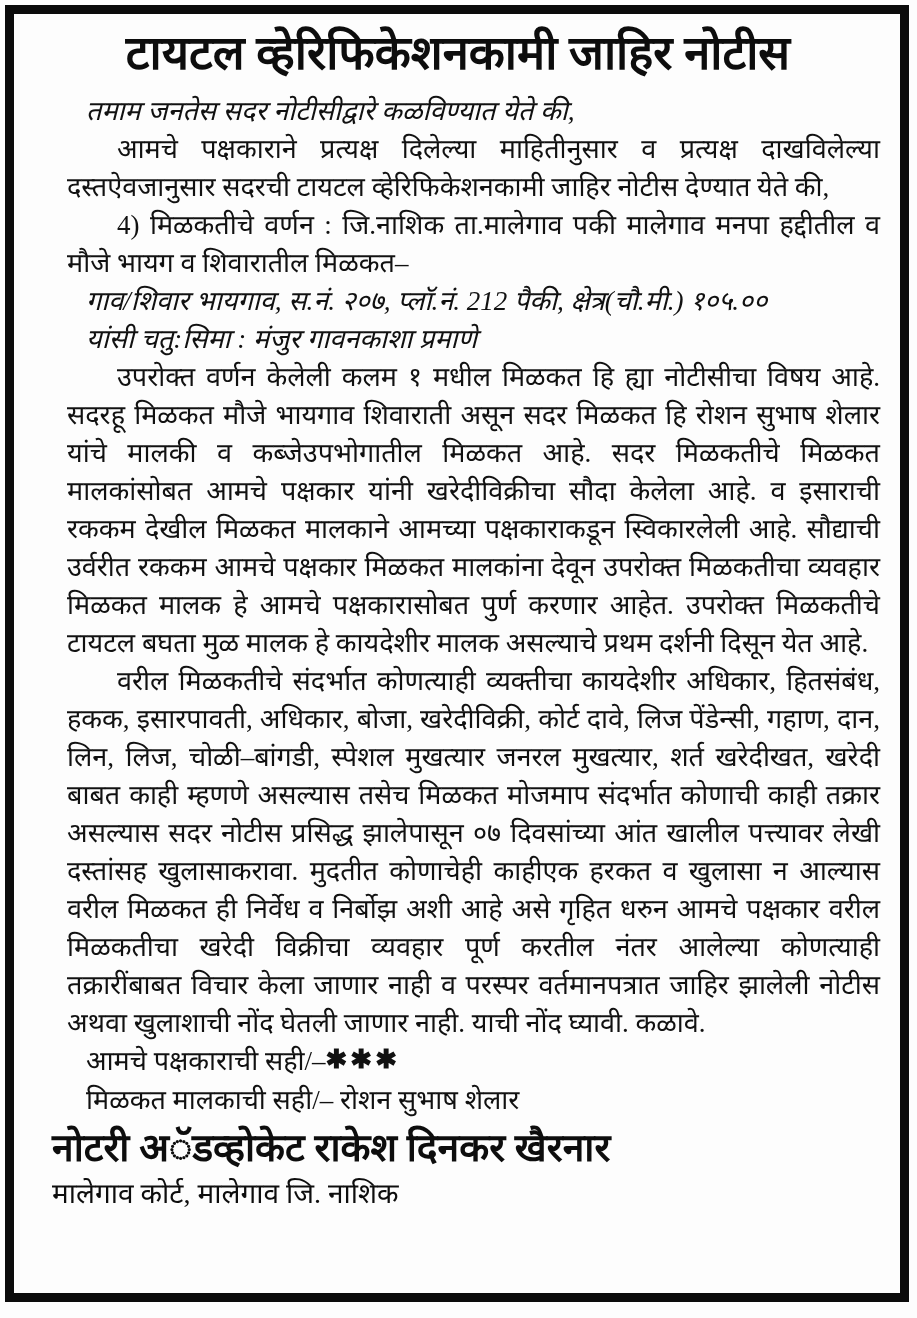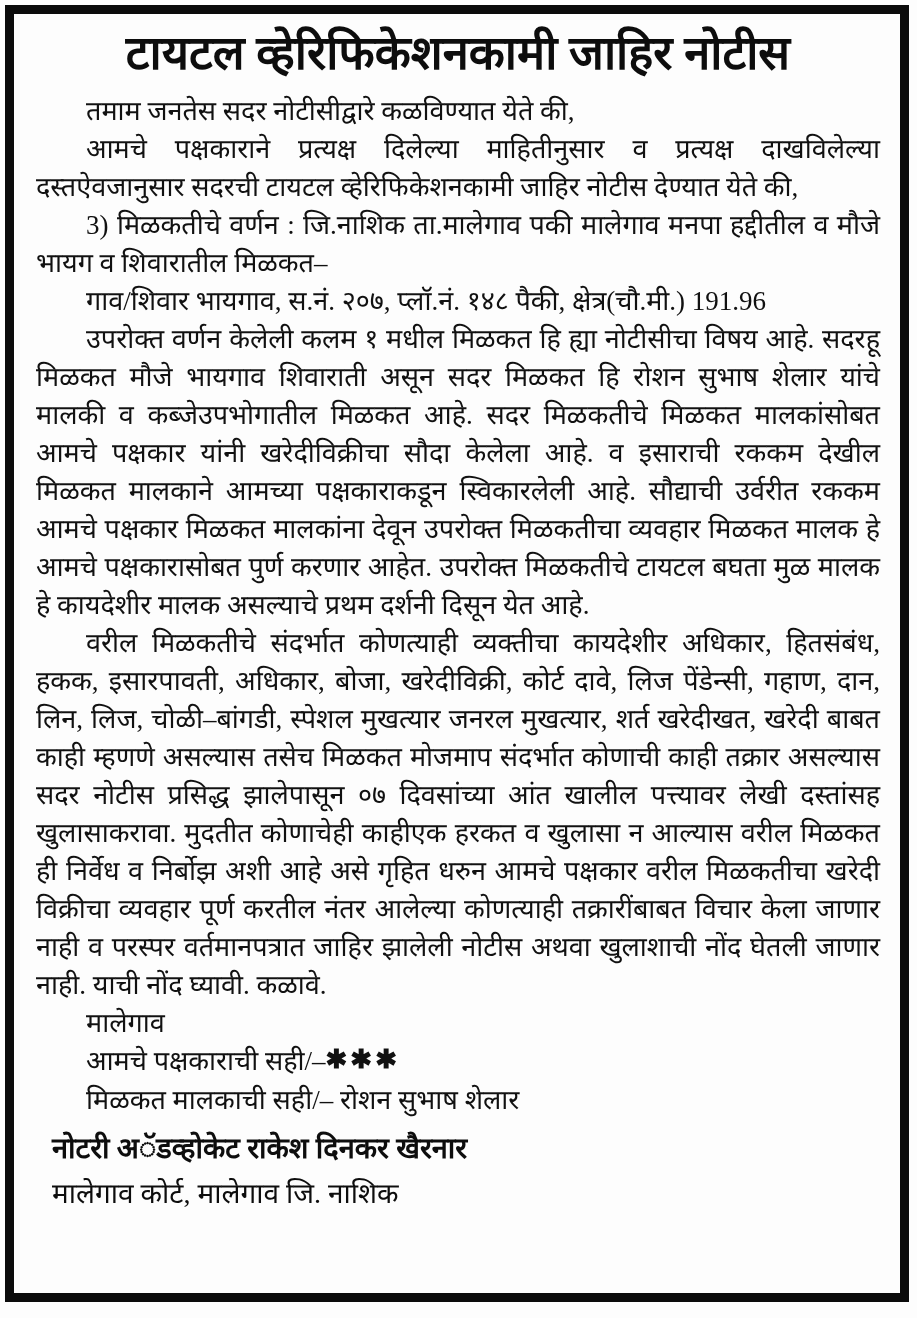--- a/index.html
+++ b/index.html
@@ -33,32 +33,33 @@
     letter-spacing: 0px;
   }
   .line, .para {
     font-size: 27px;
     line-height: 38px;
     color: #111;
   }
   .para {
     text-align: justify;
     text-indent: 50px;
+    margin-left: 31px;
   }
-  .line.indent { padding-left: 50px; }
+  .line.indent { padding-left: 50px; font-style: italic; }
   .sig-row { padding-left: 50px; white-space: nowrap; }
   .stars {
     font-weight: bold;
     font-size: 26px;
     letter-spacing: 3px;
     position: relative;
     top: -2px;
   }
   .notary-name {
-    font-size: 29px;
+    font-size: 39px;
     font-weight: bold;
     line-height: 52px;
     margin: 3px 0 0 16px;
   }
   .notary-address {
     font-size: 28px;
     line-height: 40px;
     margin-left: 16px;
   }
 </style>
@@ -67,32 +68,32 @@
 
 <div class="paper">
   <div class="frame">
 
     <h1 class="title">टायटल व्हेरिफिकेशनकामी जाहिर नोटीस</h1>
 
     <p class="line indent">तमाम जनतेस सदर नोटीसीद्वारे कळविण्यात येते की,</p>
 
     <p class="para">आमचे पक्षकाराने प्रत्यक्ष दिलेल्या माहितीनुसार व प्रत्यक्ष दाखविलेल्या दस्तऐवजानुसार सदरची टायटल व्हेरिफिकेशनकामी जाहिर नोटीस देण्यात येते की,</p>
 
-    <p class="para">3) मिळकतीचे वर्णन : जि.नाशिक ता.मालेगाव पकी मालेगाव मनपा हद्दीतील व मौजे भायग व शिवारातील मिळकत–</p>
+    <p class="para">4) मिळकतीचे वर्णन : जि.नाशिक ता.मालेगाव पकी मालेगाव मनपा हद्दीतील व मौजे भायग व शिवारातील मिळकत–</p>
 
-    <p class="line indent">गाव/शिवार भायगाव, स.नं. २०७, प्लॉ.नं. १४८ पैकी, क्षेत्र(चौ.मी.) 191.96</p>
+    <p class="line indent">गाव/शिवार भायगाव, स.नं. २०७, प्लॉ.नं. 212 पैकी, क्षेत्र(चौ.मी.) १०५.००</p>
 
+    <p class="line indent">यांसी चतु:सिमा : मंजुर गावनकाशा प्रमाणे</p>
 
     <p class="para">उपरोक्त वर्णन केलेली कलम १ मधील मिळकत हि ह्या नोटीसीचा विषय आहे. सदरहू मिळकत मौजे भायगाव शिवाराती असून सदर मिळकत हि रोशन सुभाष शेलार यांचे मालकी व कब्जेउपभोगातील मिळकत आहे. सदर मिळकतीचे मिळकत मालकांसोबत आमचे पक्षकार यांनी खरेदीविक्रीचा सौदा केलेला आहे. व इसाराची रककम देखील मिळकत मालकाने आमच्या पक्षकाराकडून स्विकारलेली आहे. सौद्याची उर्वरीत रककम आमचे पक्षकार मिळकत मालकांना देवून उपरोक्त मिळकतीचा व्यवहार मिळकत मालक हे आमचे पक्षकारासोबत पुर्ण करणार आहेत. उपरोक्त मिळकतीचे टायटल बघता मुळ मालक हे कायदेशीर मालक असल्याचे प्रथम दर्शनी दिसून येत आहे.</p>
 
 
     <p class="para">वरील मिळकतीचे संदर्भात कोणत्याही व्यक्तीचा कायदेशीर अधिकार, हितसंबंध, हकक, इसारपावती, अधिकार, बोजा, खरेदीविक्री, कोर्ट दावे, लिज पेंडेन्सी, गहाण, दान, लिन, लिज, चोळी–बांगडी, स्पेशल मुखत्यार जनरल मुखत्यार, शर्त खरेदीखत, खरेदी बाबत काही म्हणणे असल्यास तसेच मिळकत मोजमाप संदर्भात कोणाची काही तक्रार असल्यास सदर नोटीस प्रसिद्ध झालेपासून ०७ दिवसांच्या आंत खालील पत्त्यावर लेखी दस्तांसह खुलासाकरावा. मुदतीत कोणाचेही काहीएक हरकत व खुलासा न आल्यास वरील मिळकत ही निर्वेध व निर्बोझ अशी आहे असे गृहित धरुन आमचे पक्षकार वरील मिळकतीचा खरेदी विक्रीचा व्यवहार पूर्ण करतील नंतर आलेल्या कोणत्याही तक्रारींबाबत विचार केला जाणार नाही व परस्पर वर्तमानपत्रात जाहिर झालेली नोटीस अथवा खुलाशाची नोंद घेतली जाणार नाही. याची नोंद घ्यावी. कळावे.</p>
 
     <div>
-      <p class="line sig-row">मालेगाव</p>
 
       <p class="line sig-row"><span>आमचे पक्षकाराची सही/–</span><span class="stars">✱✱✱</span></p>
 
       <p class="line sig-row">मिळकत मालकाची सही/– रोशन सुभाष शेलार</p>
 
     </div>
 
     <h2 class="notary-name">नोटरी अॅडव्होकेट राकेश दिनकर खैरनार</h2>
 
     <p class="notary-address">मालेगाव कोर्ट, मालेगाव जि. नाशिक</p>

